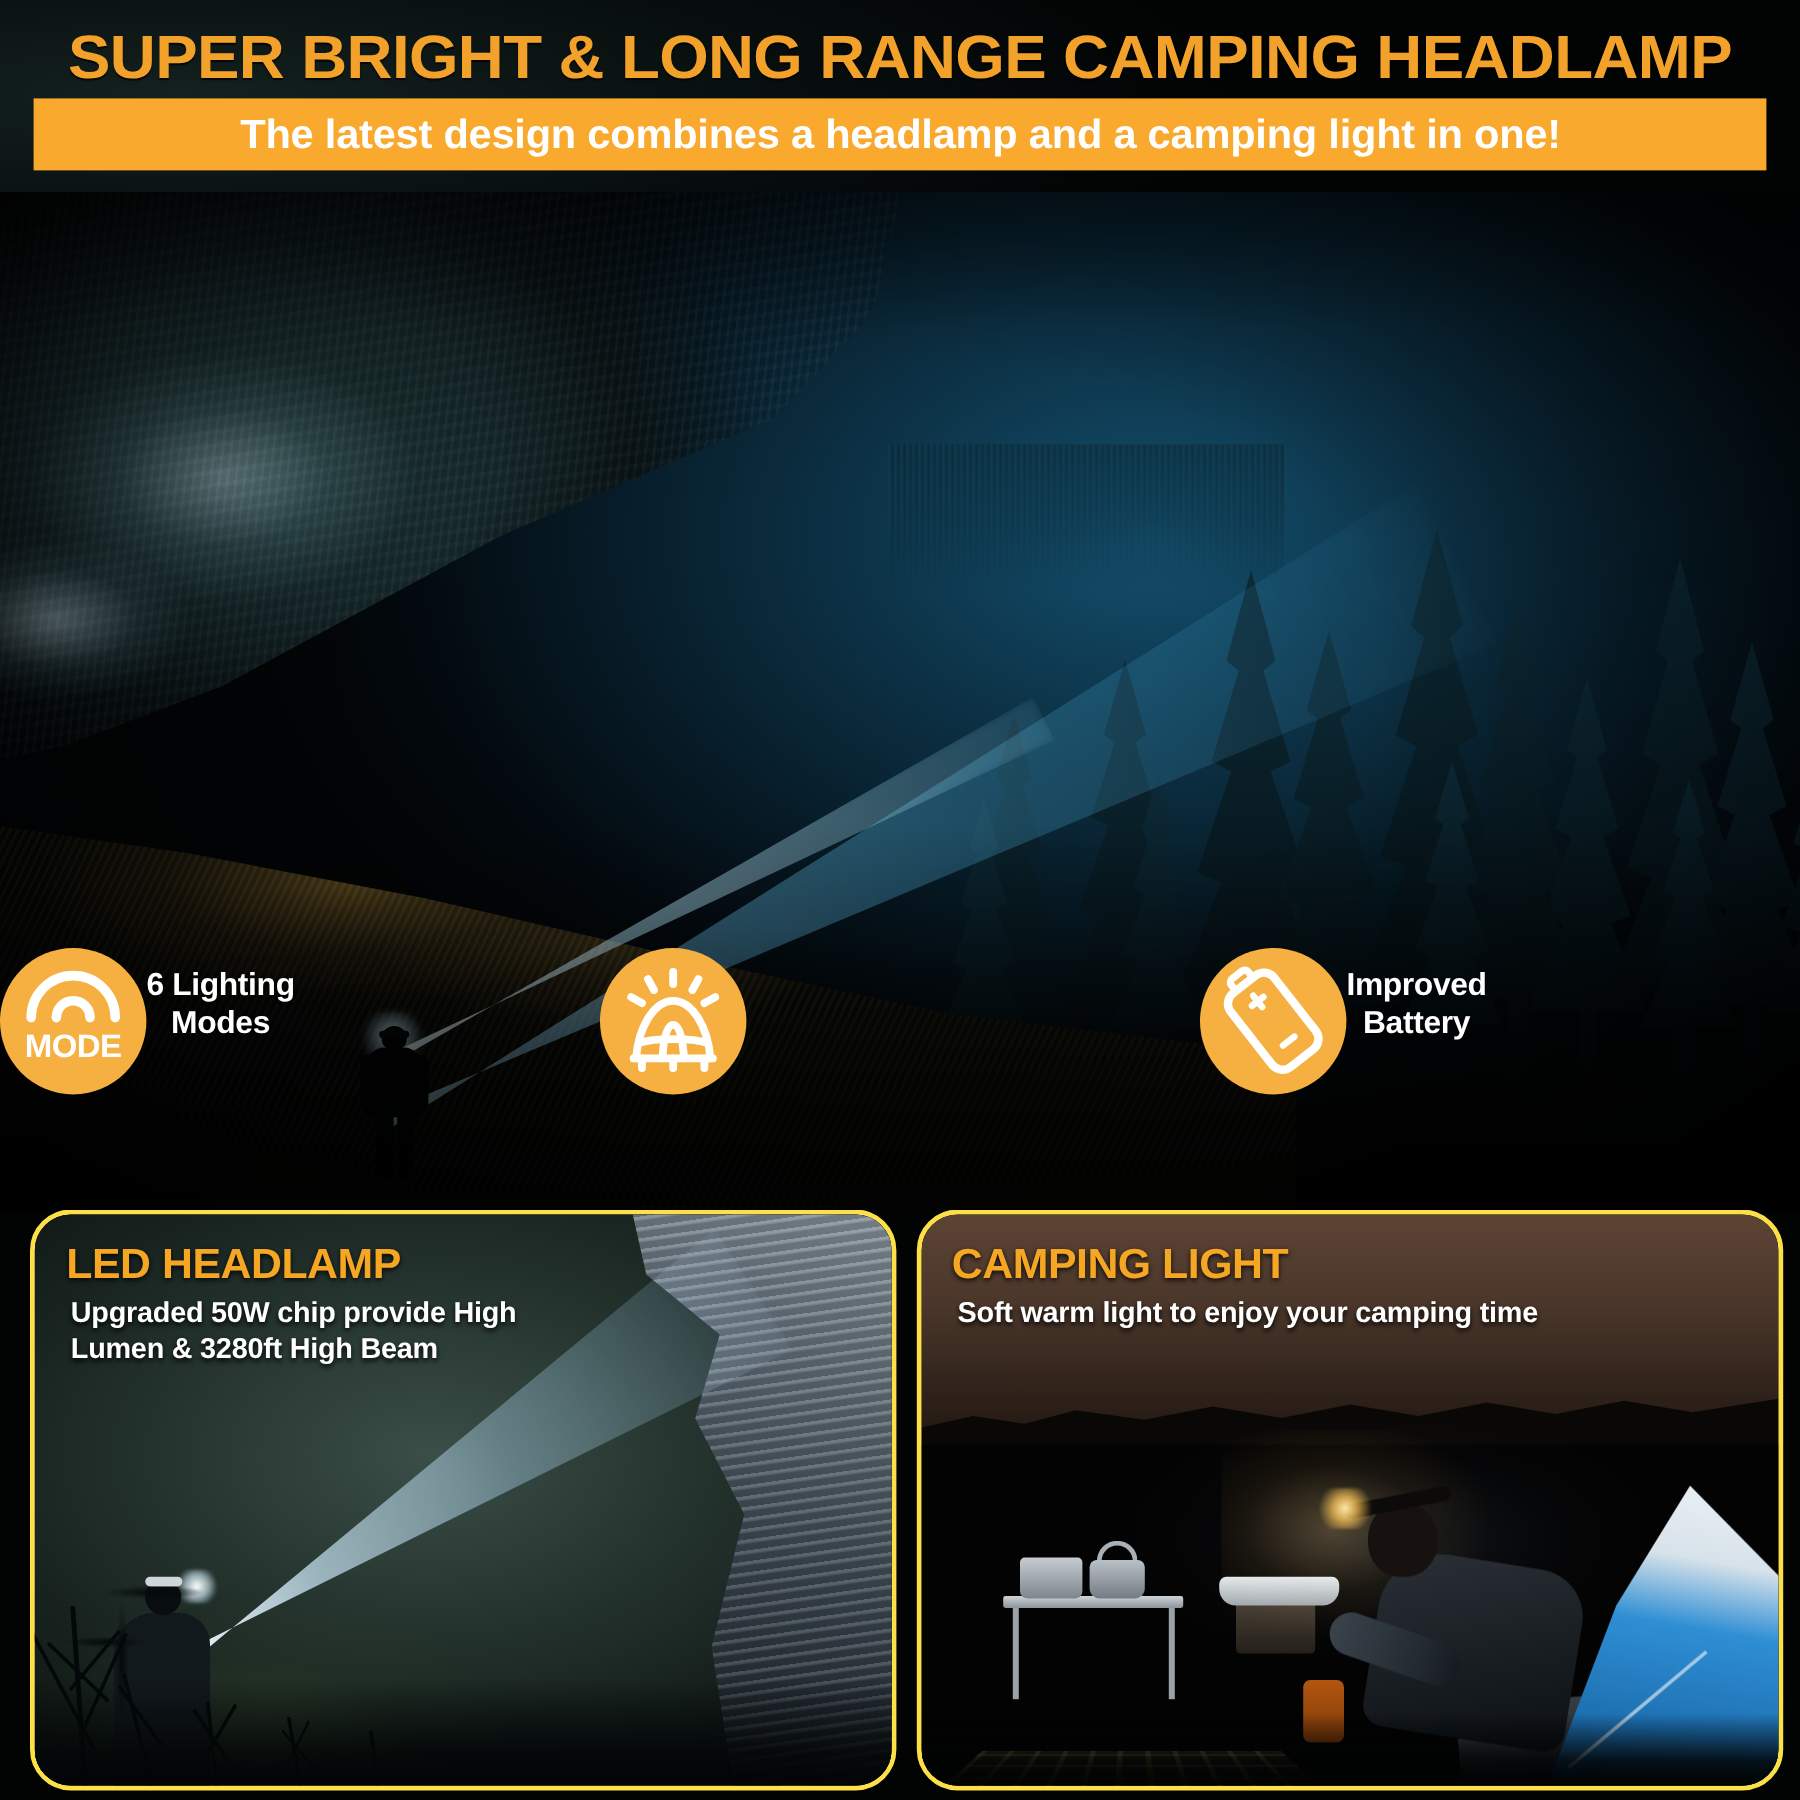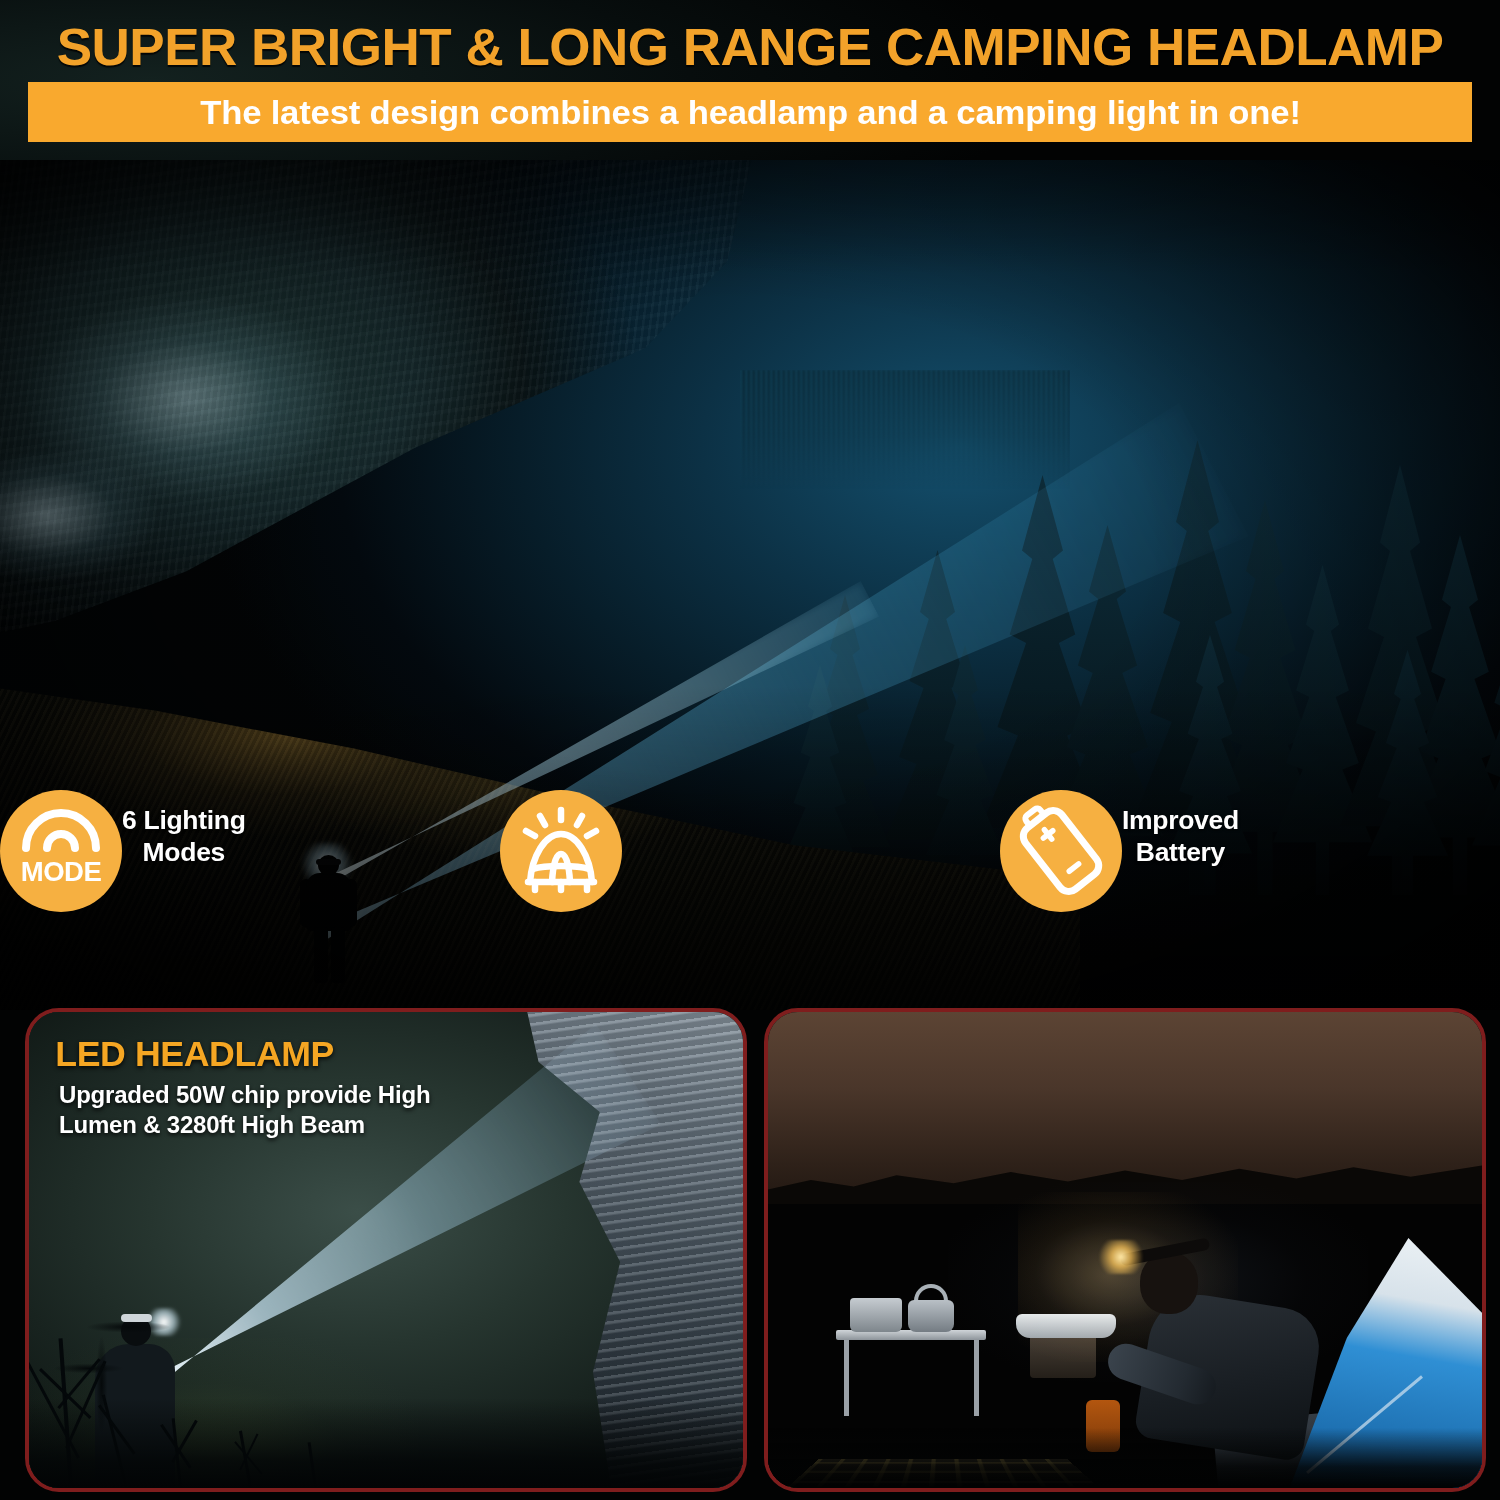--- a/index.html
+++ b/index.html
@@ -164,21 +164,21 @@
   .mode-word{
     position:absolute; left:0; right:0; bottom:24px; text-align:center;
     font-size:27px; font-weight:900; color:#fff; letter-spacing:-0.5px;
     transform:scaleX(1.02);
   }
 
   
   .panels{ position:absolute; left:0; top:1008px; width:1500px; height:492px; z-index:20; }
   .panel{
     position:absolute; top:0; width:722px; height:484px;
-    border:4px solid #7f1d1d; border-radius:34px; overflow:hidden;
+    border:4px solid #fde047; border-radius:34px; overflow:hidden;
     background:#05090a;
   }
   .panel-left{ left:25px; }
   .panel-right{ left:764px; }
   .p-head-txt{ position:absolute; left:30px; top:22px; z-index:6; }
   .p-title{
     font-size:35px; font-weight:900; color:#F5A623; letter-spacing:-0.4px;
     transform:scaleX(1.02); text-shadow:0 2px 4px rgba(0,0,0,.85);
   }
   .p-sub{
@@ -511,16 +511,20 @@
         <div class="rm-leg"></div>
         <div class="rm-torso"></div>
         <div class="rm-arm"></div>
         <div class="rm-head"></div>
         <div class="rm-band"></div>
       </div>
       <div class="rp-lamp"></div>
       <div class="rp-tent"></div>
       <div class="rp-tentline"></div>
       <div class="rp-bottomdark"></div>
+      <div class="p-head-txt">
+        <div class="p-title">CAMPING LIGHT</div>
+        <div class="p-sub">Soft warm light to enjoy your camping time</div>
+      </div>
     </div>
 
   </div>
 </div>
 
 </body></html>

